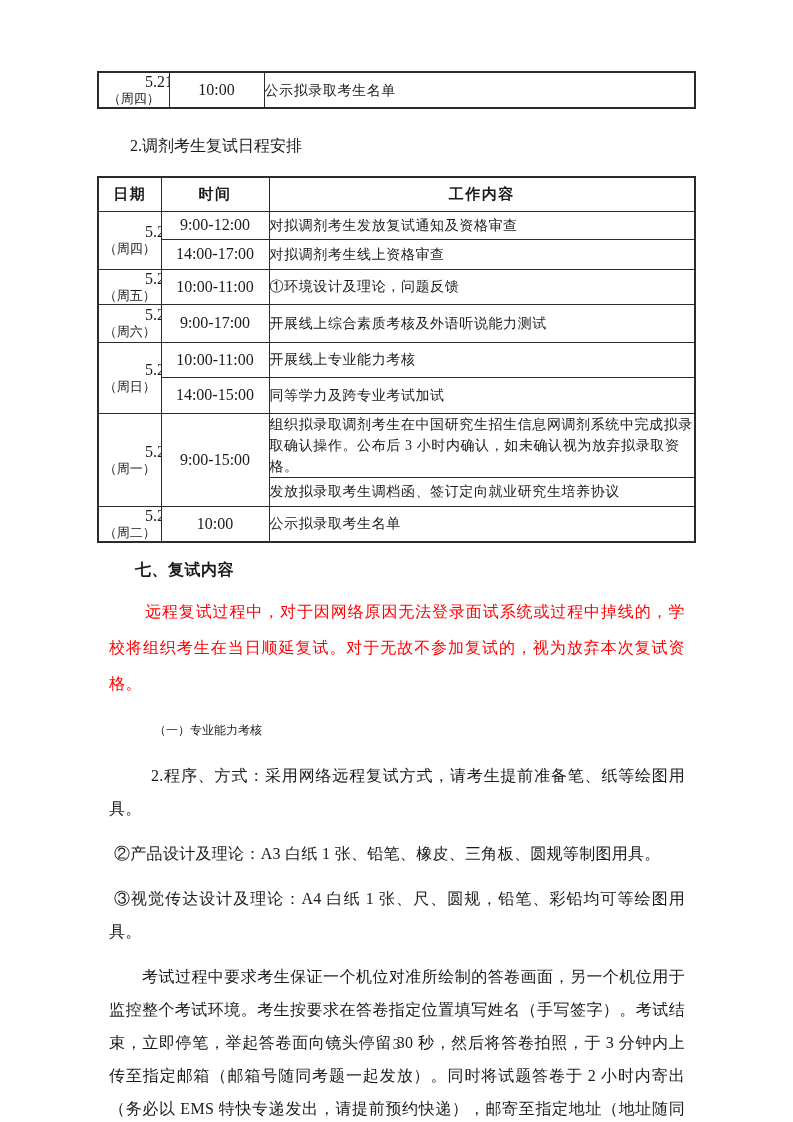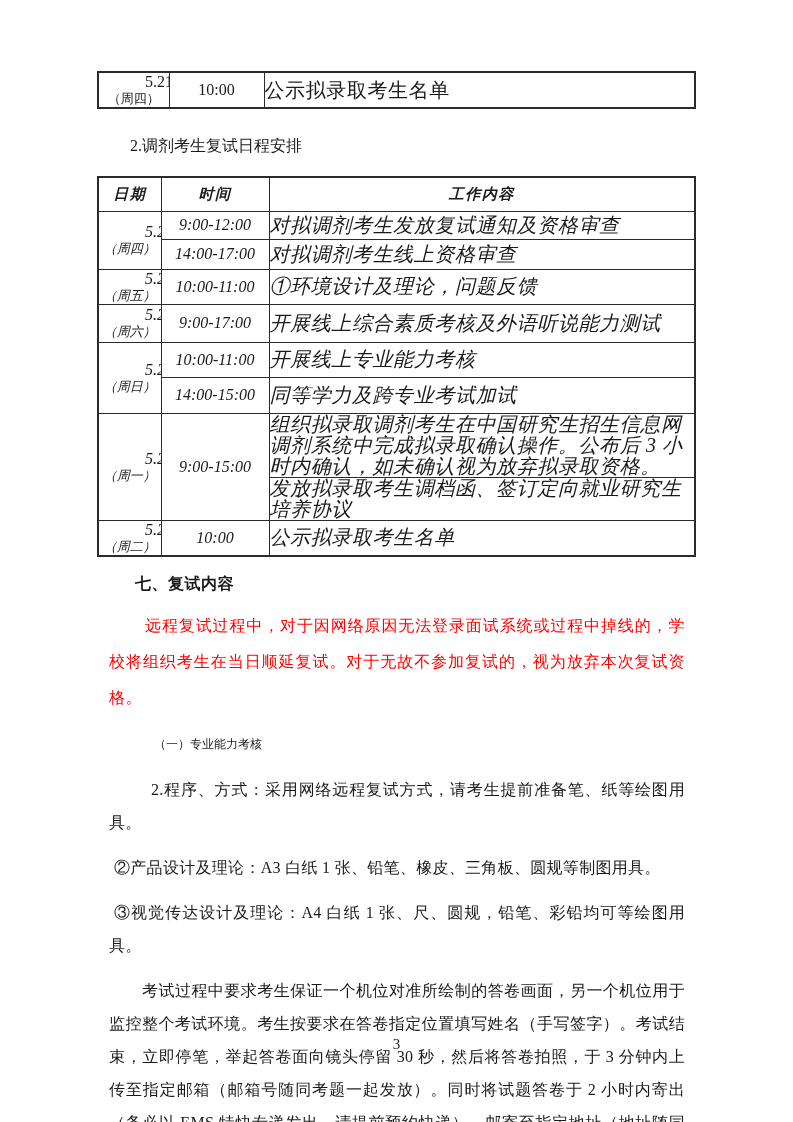--- a/index.html
+++ b/index.html
@@ -30,36 +30,36 @@
     width:597px;
     border:2px solid var(--table-border);
   }
   table.tbl td,table.tbl th{
     border:1px solid var(--table-border);
     vertical-align:middle;
     padding:0;
     overflow:hidden;
   }
   table.frag{margin-top:71px;}
-  table.main{margin-top:17px;font-style:italic;}
+  table.main{margin-top:17px;}
   th.hdr{
     font-size:15px;
     font-weight:bold;
     letter-spacing:1.5px;
     text-align:center;
   }
   td.date{text-align:center;line-height:17px;}
   .d1{font-size:16px;padding-left:46px;}
   .d2{font-size:13px;}
   td.time{
     text-align:center;
     font-size:16px;
   }
   td.task{
-    font-size:20px;
+    font-size:14px;
     letter-spacing:0.6px;
     padding:3px 6px 3px 9px;
     line-height:21px;
     text-align:left;
   }
   
   .h-schedule{
     font-size:16px;
     padding-left:33px;
     margin:24px 0 3px 0;

